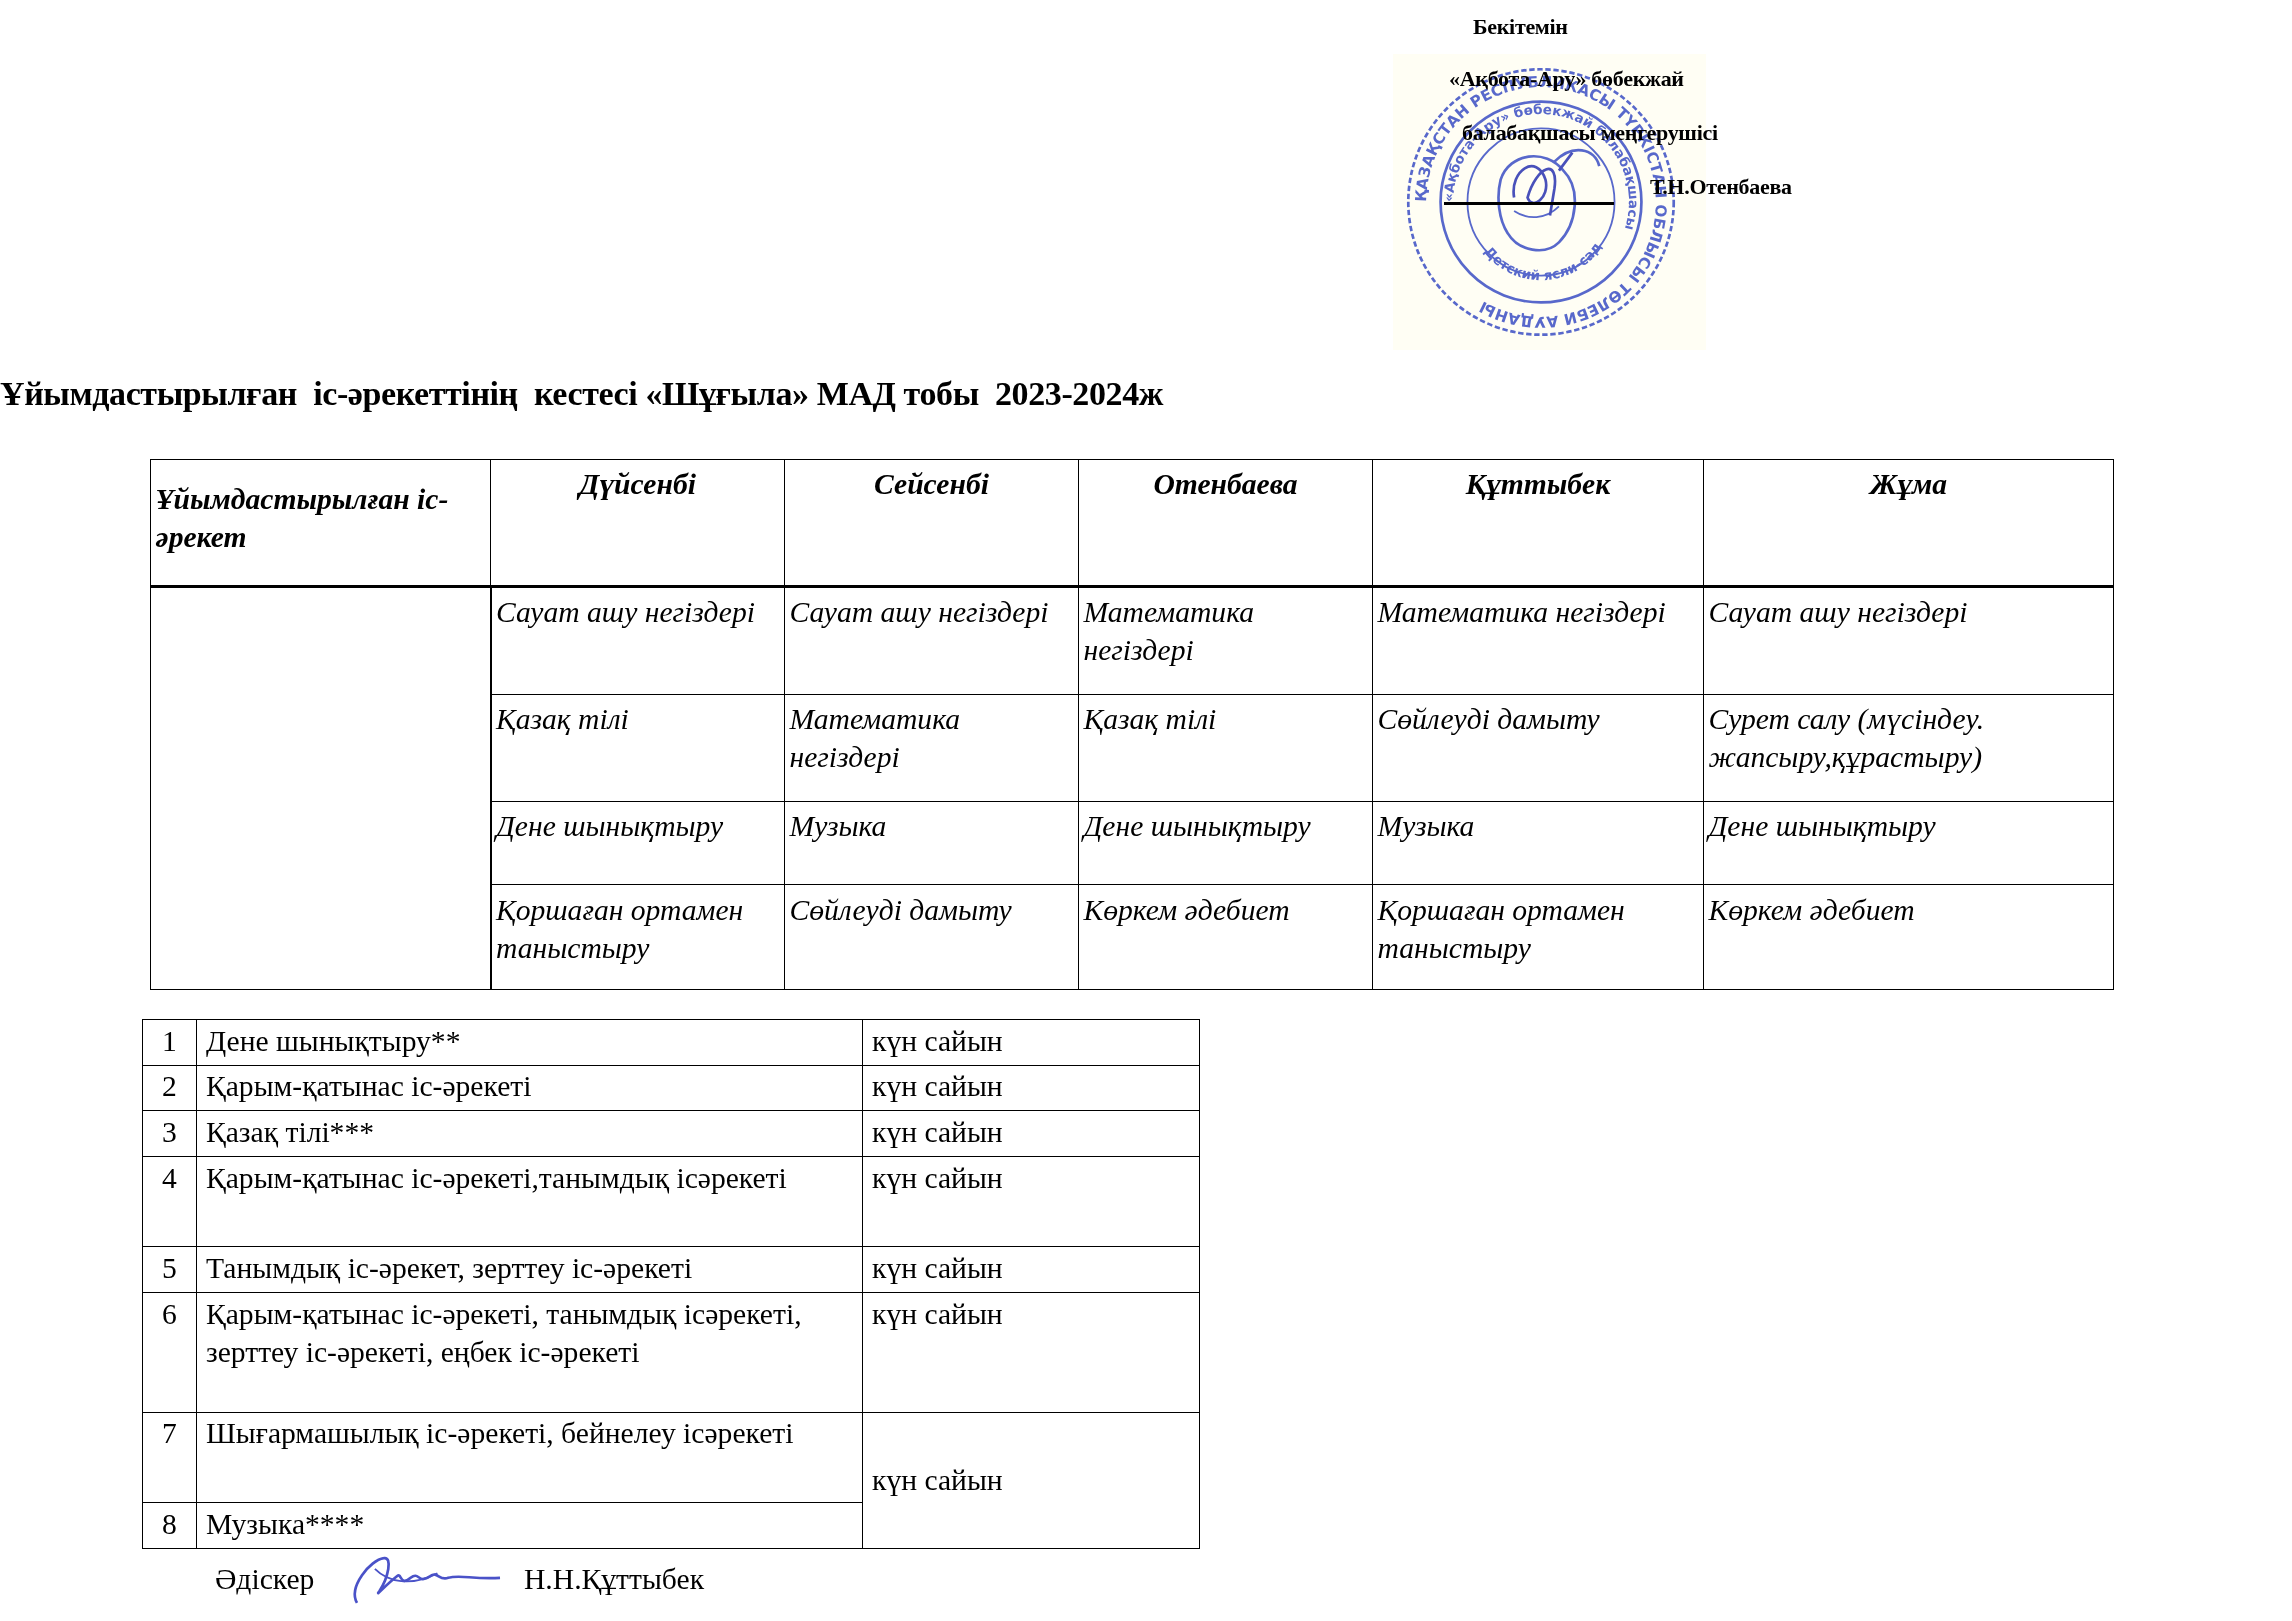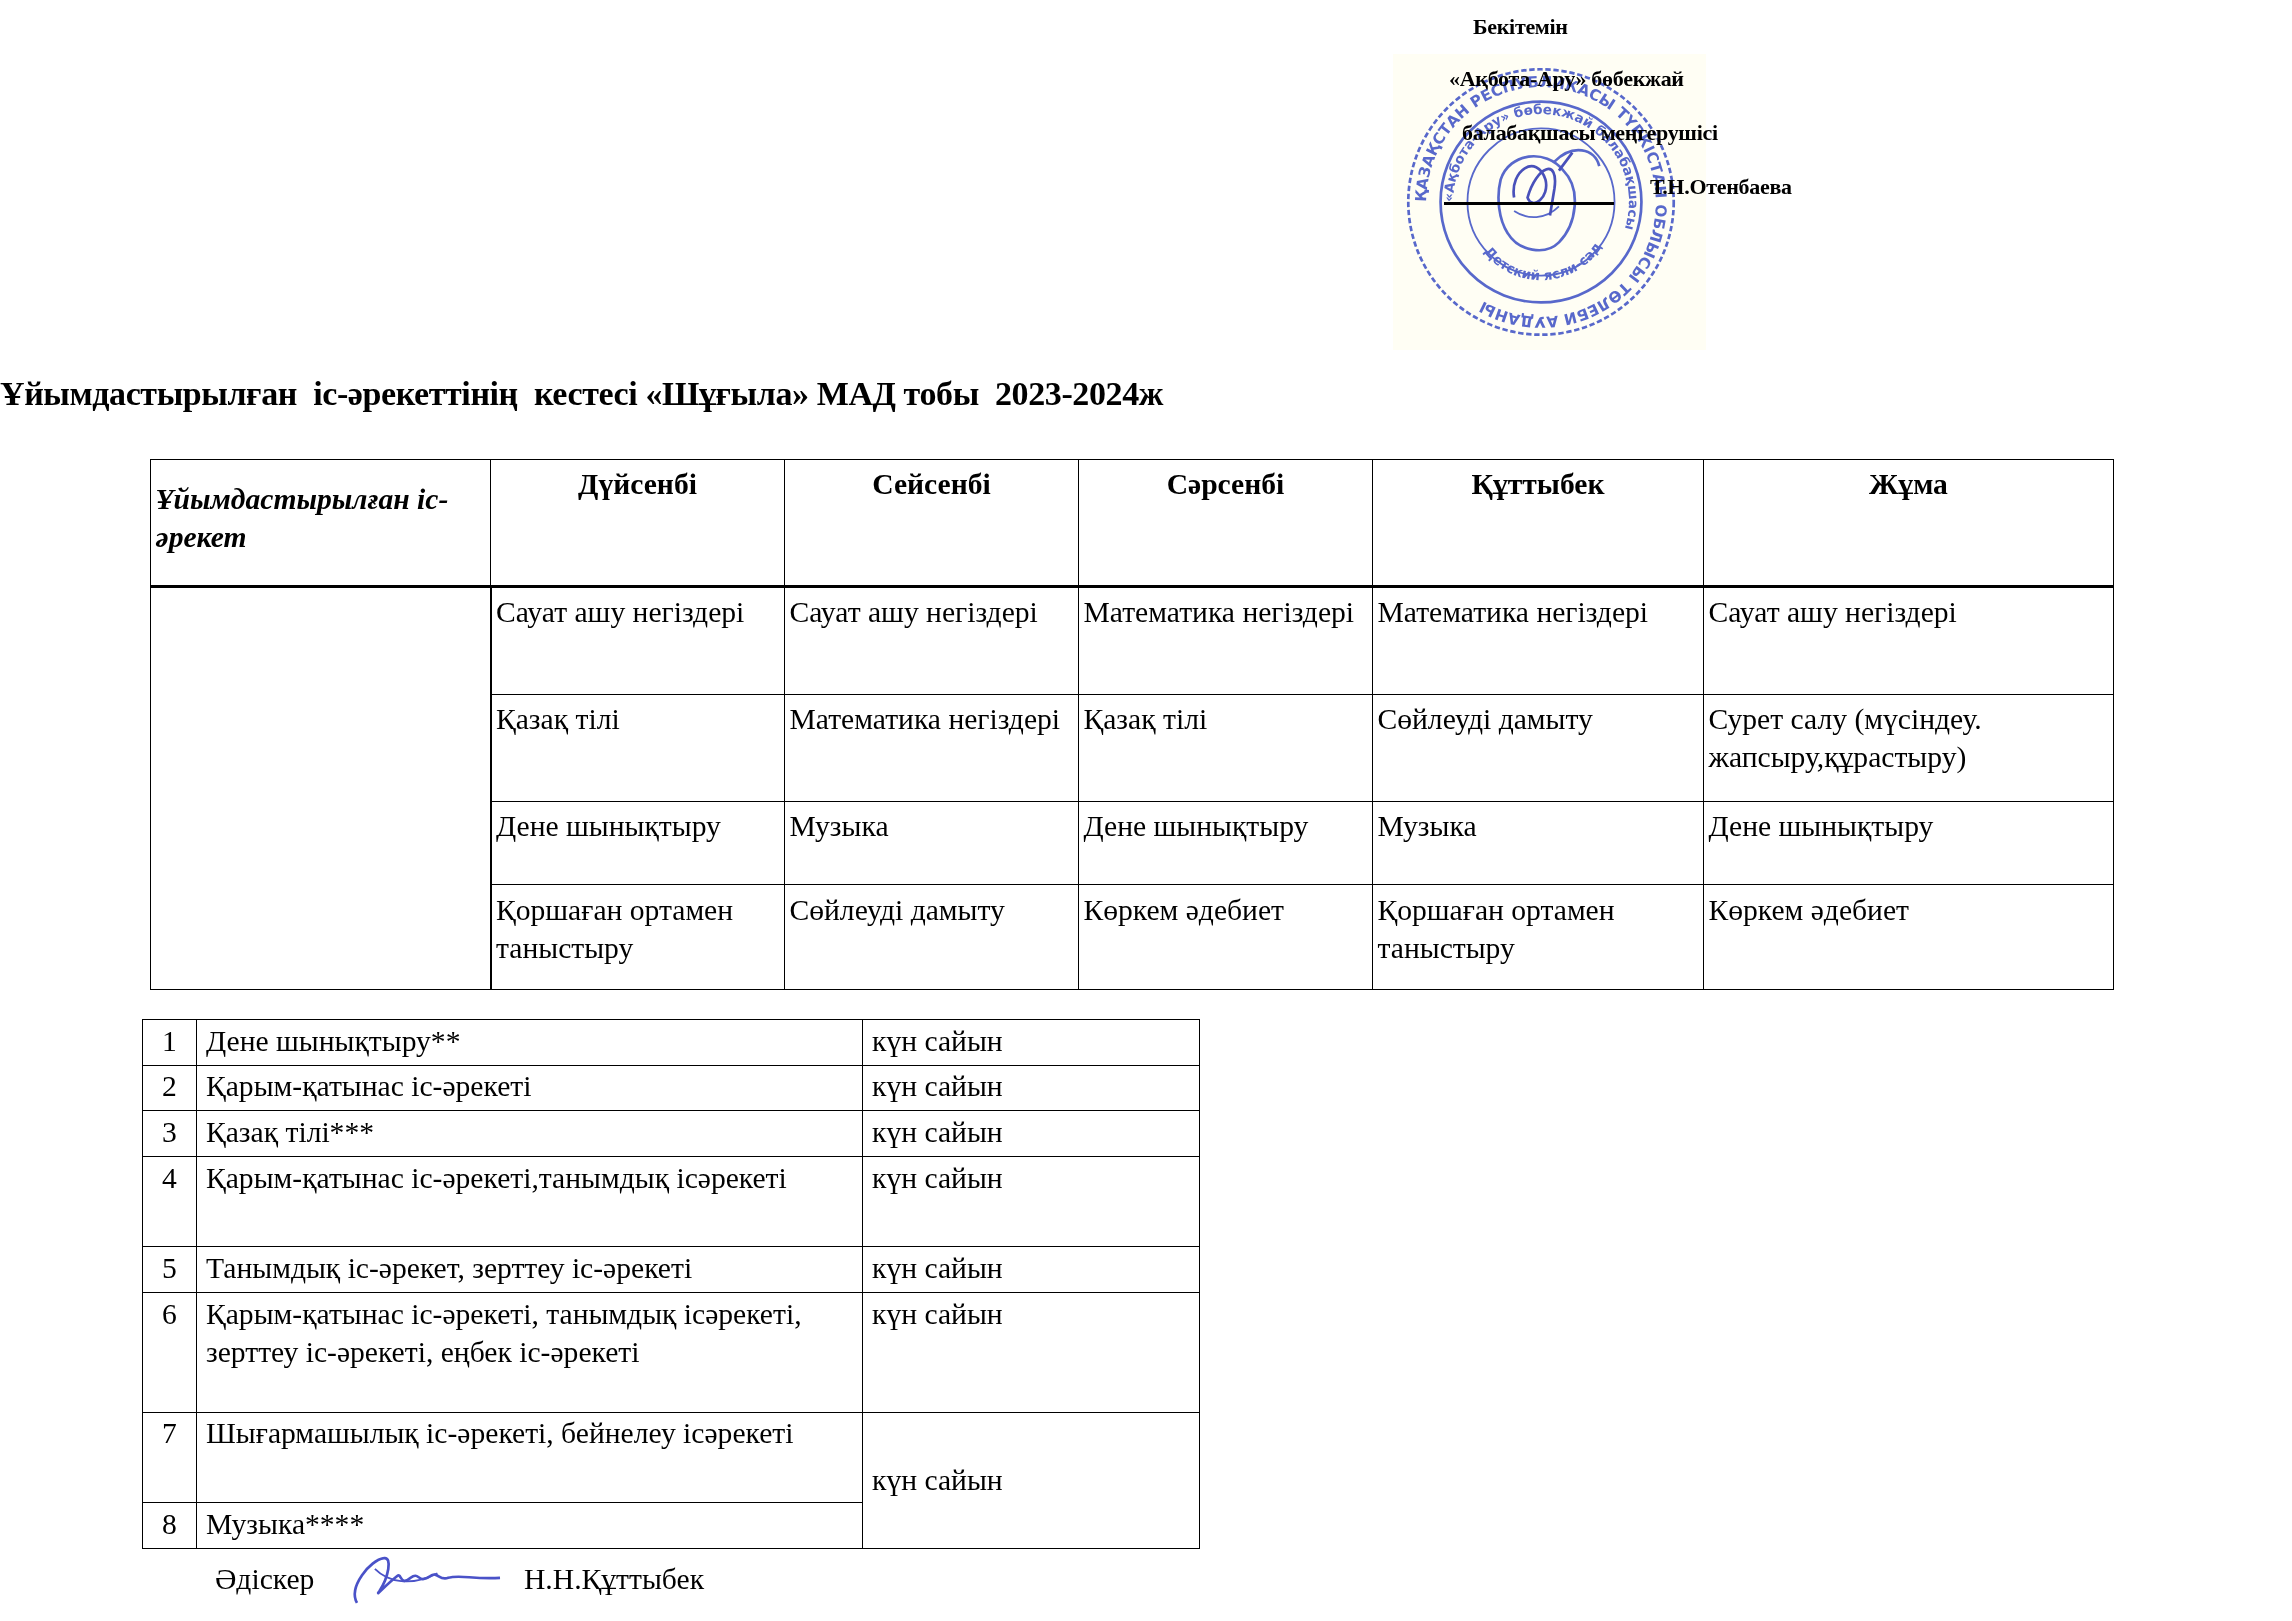--- a/index.html
+++ b/index.html
@@ -20,21 +20,21 @@
               background: #fffef4; z-index: 0; }
 
   
   .doc-title { position: absolute; left: 0; width: 2185px; top: 374px; text-align: left;
                font-weight: bold; font-size: 34px; line-height: 39px; white-space: pre; letter-spacing: -0.4px; }
 
   
   table { border-collapse: collapse; position: absolute; border-radius: 25px; }
   .schedule { left: 150px; top: 459px; width: 1963px; table-layout: fixed; }
   .schedule td, .schedule th { border: 1.8px solid #000; vertical-align: top; padding: 5.4px 4.5px;
-                                font-size: 29.6px; line-height: 38px; font-weight: normal; text-align: left; }
+                                font-size: 29.6px; line-height: 38px; font-weight: normal; text-align: left; font-style: italic; }
   .schedule th { font-weight: bold; text-align: center; }
   .schedule th.corner { font-style: italic; text-align: left; padding-top: 19.7px; }
   .schedule tr.head th { height: 100px; border-bottom: 3.6px solid #000; }
   .schedule tr.r1 td { height: 95px; }
   .schedule tr.r2 td { height: 95px; }
   .schedule tr.r3 td { height: 72px; }
   .schedule tr.r4 td { height: 93px; }
   .schedule td.blank { border-right: 2.7px solid #000; }
 
   
@@ -98,21 +98,21 @@
       <col style="width:294px">
     <col style="width:294px">
       <col style="width:331px">
       <col style="width:410px">
   </colgroup>
   <tbody>
       <tr class="head">
     <th class="corner">Ұйымдастырылған іс-әрекет</th>
     <th>Дүйсенбі</th>
     <th>Сейсенбі</th>
-    <th>Сәрсенбі</th>
+    <th>Отенбаева</th>
     <th>Құттыбек</th>
     <th>Жұма</th>
   </tr>
   <tr class="r1">
     <td class="blank" rowspan="4"></td>
     <td>Сауат ашу негіздері</td>
     <td>Сауат ашу негіздері</td>
     <td>Математика негіздері</td>
     <td>Математика негіздері</td>
     <td>Сауат ашу негіздері</td>

